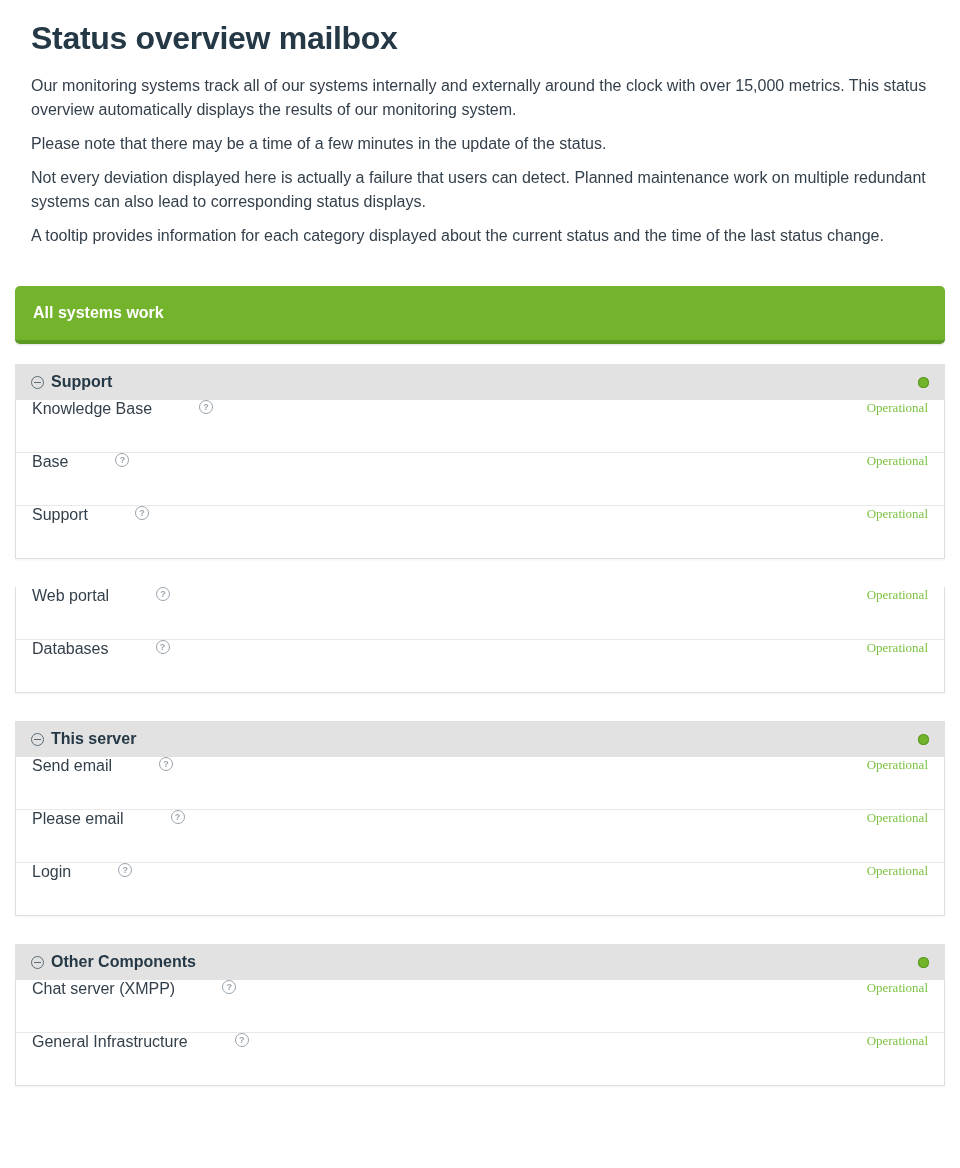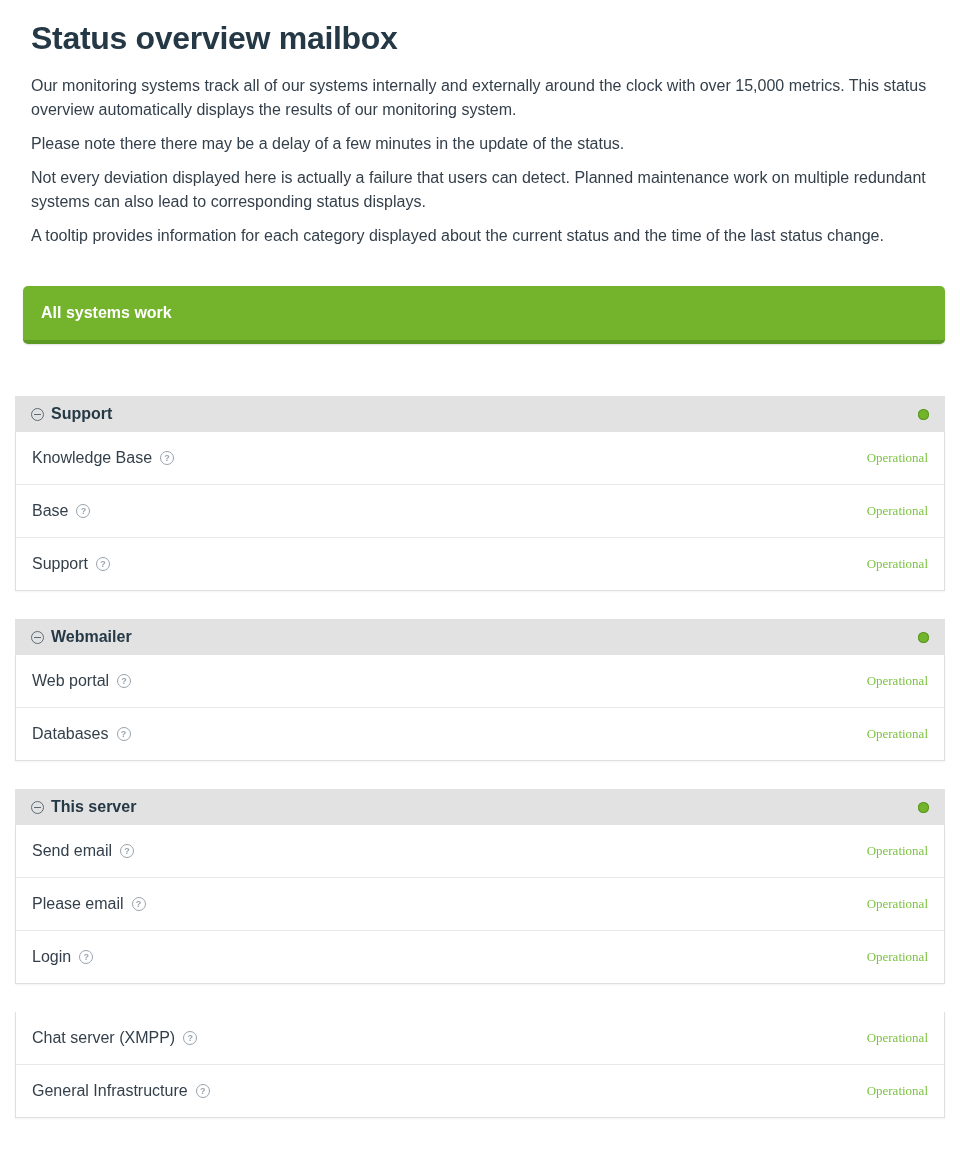--- a/index.html
+++ b/index.html
@@ -30,29 +30,28 @@
     margin-top: 38px;
     height: 54px;
     background: var(--banner-green, #74b42d);
     border-bottom: 4px solid var(--banner-green-dark, #5c9a24);
     border-radius: 5px;
     display: flex;
     align-items: center;
     padding: 0 18px;
     box-sizing: content-box;
     box-shadow: 0 1px 2px rgba(0,0,0,0.12);
-    margin-left: 8px;
   }
   .banner-label {
     color: #ffffff;
     font-size: 16px;
     font-weight: 700;
   }
 
-  #sections { margin-top: 52px; }
+  #sections { margin-top: 20px; }
   .status-section { margin-bottom: 28px; }
   .status-section:last-child { margin-bottom: 0; }
 
   .section-header {
     height: 36px;
     background: var(--header-gray, #e2e2e2);
     display: flex;
     align-items: center;
     padding: 0 16px;
     cursor: pointer;
@@ -88,23 +87,24 @@
 
   .section-rows {
     background: #ffffff;
     border: 1px solid #dfdfdf;
     border-top: none;
     box-shadow: 0 1px 2px rgba(0,0,0,0.05);
   }
   .status-row {
     height: 52px;
     display: flex;
-    align-items: center;
+    align-items: flex-start;
     padding: 0 16px;
     border-bottom: 1px solid #e9e9e9;
+    gap: 39px;
   }
   .status-row:last-child { border-bottom: none; }
   .row-label {
     font-size: 16px;
     color: var(--text-body, #333f4a);
   }
   .help-icon {
     margin-left: 8px;
     width: 14px; height: 14px;
     border: 1px solid #9aa3ab;
@@ -126,21 +126,21 @@
     font-family: Liberation Serif, serif;
   }
 </style>
 </head>
 <body>
 
 <main class="content">
   <h1 class="page-title">Status overview mailbox</h1>
 
   <p class="body-text">Our monitoring systems track all of our systems internally and externally around the clock with over 15,000 metrics. This status overview automatically displays the results of our monitoring system.</p>
-  <p class="body-text">Please note there there may be a delay of a few minutes in the update of the status.</p>
+  <p class="body-text">Please note that there may be a time of a few minutes in the update of the status.</p>
   <p class="body-text">Not every deviation displayed here is actually a failure that users can detect. Planned maintenance work on multiple redundant systems can also lead to corresponding status displays.</p>
   <p class="body-text">A tooltip provides information for each category displayed about the current status and the time of the last status change.</p>
 
   <div class="banner">
     <span class="banner-label">All systems work</span>
   </div>
 
   <div id="sections">
   <section class="status-section">
     <header class="section-header">
@@ -163,25 +163,20 @@
 
   <div class="status-row">
     <span class="row-label">Support</span>
     <span class="help-icon">?</span>
     <span class="row-status">Operational</span>
   </div>
 </div>
   </section>
 
   <section class="status-section">
-    <header class="section-header">
-      <span class="collapse-icon"></span>
-      <span class="section-title">Webmailer</span>
-      <span class="status-dot"></span>
-    </header>
     <div class="section-rows">
   <div class="status-row">
     <span class="row-label">Web portal</span>
     <span class="help-icon">?</span>
     <span class="row-status">Operational</span>
   </div>
 
   <div class="status-row">
     <span class="row-label">Databases</span>
     <span class="help-icon">?</span>
@@ -211,20 +206,25 @@
 
   <div class="status-row">
     <span class="row-label">Login</span>
     <span class="help-icon">?</span>
     <span class="row-status">Operational</span>
   </div>
 </div>
   </section>
 
   <section class="status-section">
+    <header class="section-header">
+      <span class="collapse-icon"></span>
+      <span class="section-title">Other Components</span>
+      <span class="status-dot"></span>
+    </header>
     <div class="section-rows">
   <div class="status-row">
     <span class="row-label">Chat server (XMPP)</span>
     <span class="help-icon">?</span>
     <span class="row-status">Operational</span>
   </div>
 
   <div class="status-row">
     <span class="row-label">General Infrastructure</span>
     <span class="help-icon">?</span>

